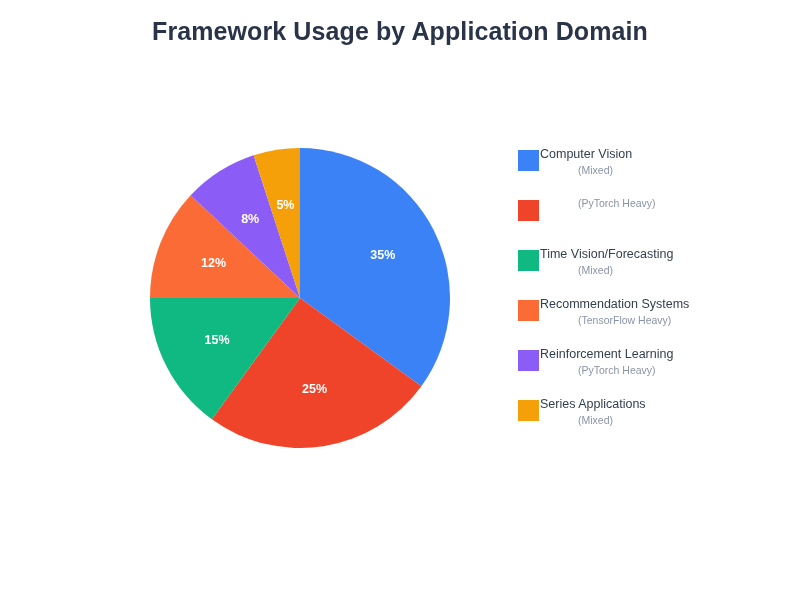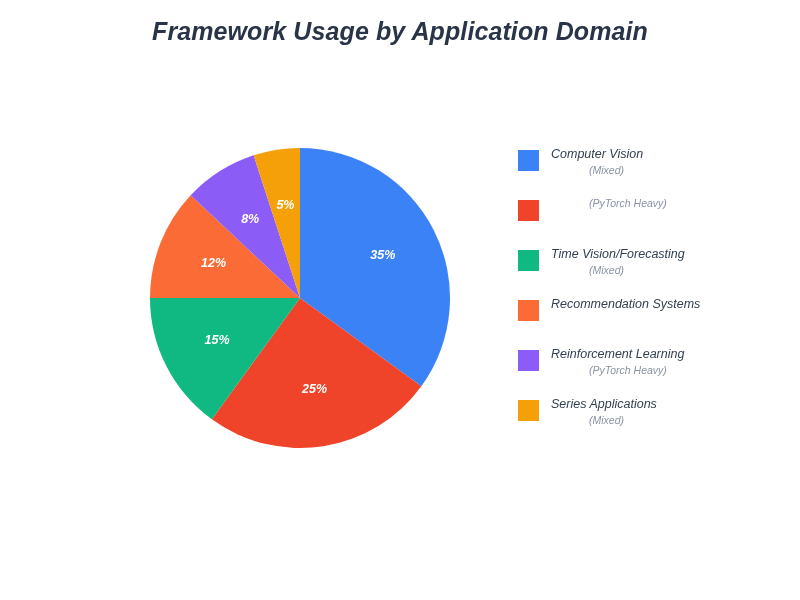--- a/index.html
+++ b/index.html
@@ -11,21 +11,20 @@
     height: 600px;
     background: #ffffff;
     font-family: "Liberation Sans", sans-serif;
     overflow: hidden;
     position: relative;
   }
 
   #chart-root {
     position: absolute;
     inset: 0;
-    font-style: italic;
   }
 
   
   .chart-title {
     position: absolute;
     top: 14px;
     left: 0;
     width: 800px;
     text-align: center;
     font-size: 25px;
@@ -70,21 +69,21 @@
   }
   .legend-swatch {
     position: absolute;
     left: 0;
     top: 2px;
     width: 21px;
     height: 21px;
   }
   .legend-text {
     position: absolute;
-    left: 33px;
+    left: 22px;
     top: -2px;
   }
   .legend-label {
     font-size: 12.5px;
     color: #323f4f;
     line-height: 17px;
     white-space: nowrap;
   }
   .legend-sub {
     font-size: 10.5px;
@@ -136,20 +135,21 @@
         <span class="legend-swatch" style="background: rgb(16, 185, 129);"></span>
         <div class="legend-text">
           <div class="legend-label">Time Vision/Forecasting</div>
           <div class="legend-sub">(Mixed)</div>
         </div>
       </div>
       <div class="legend-item">
         <span class="legend-swatch" style="background: rgb(251, 107, 53);"></span>
         <div class="legend-text">
           <div class="legend-label">Recommendation Systems</div>
+          <div class="legend-sub">(TensorFlow Heavy)</div>
         </div>
       </div>
       <div class="legend-item">
         <span class="legend-swatch" style="background: rgb(139, 92, 246);"></span>
         <div class="legend-text">
           <div class="legend-label">Reinforcement Learning</div>
           <div class="legend-sub">(PyTorch Heavy)</div>
         </div>
       </div>
       <div class="legend-item">

